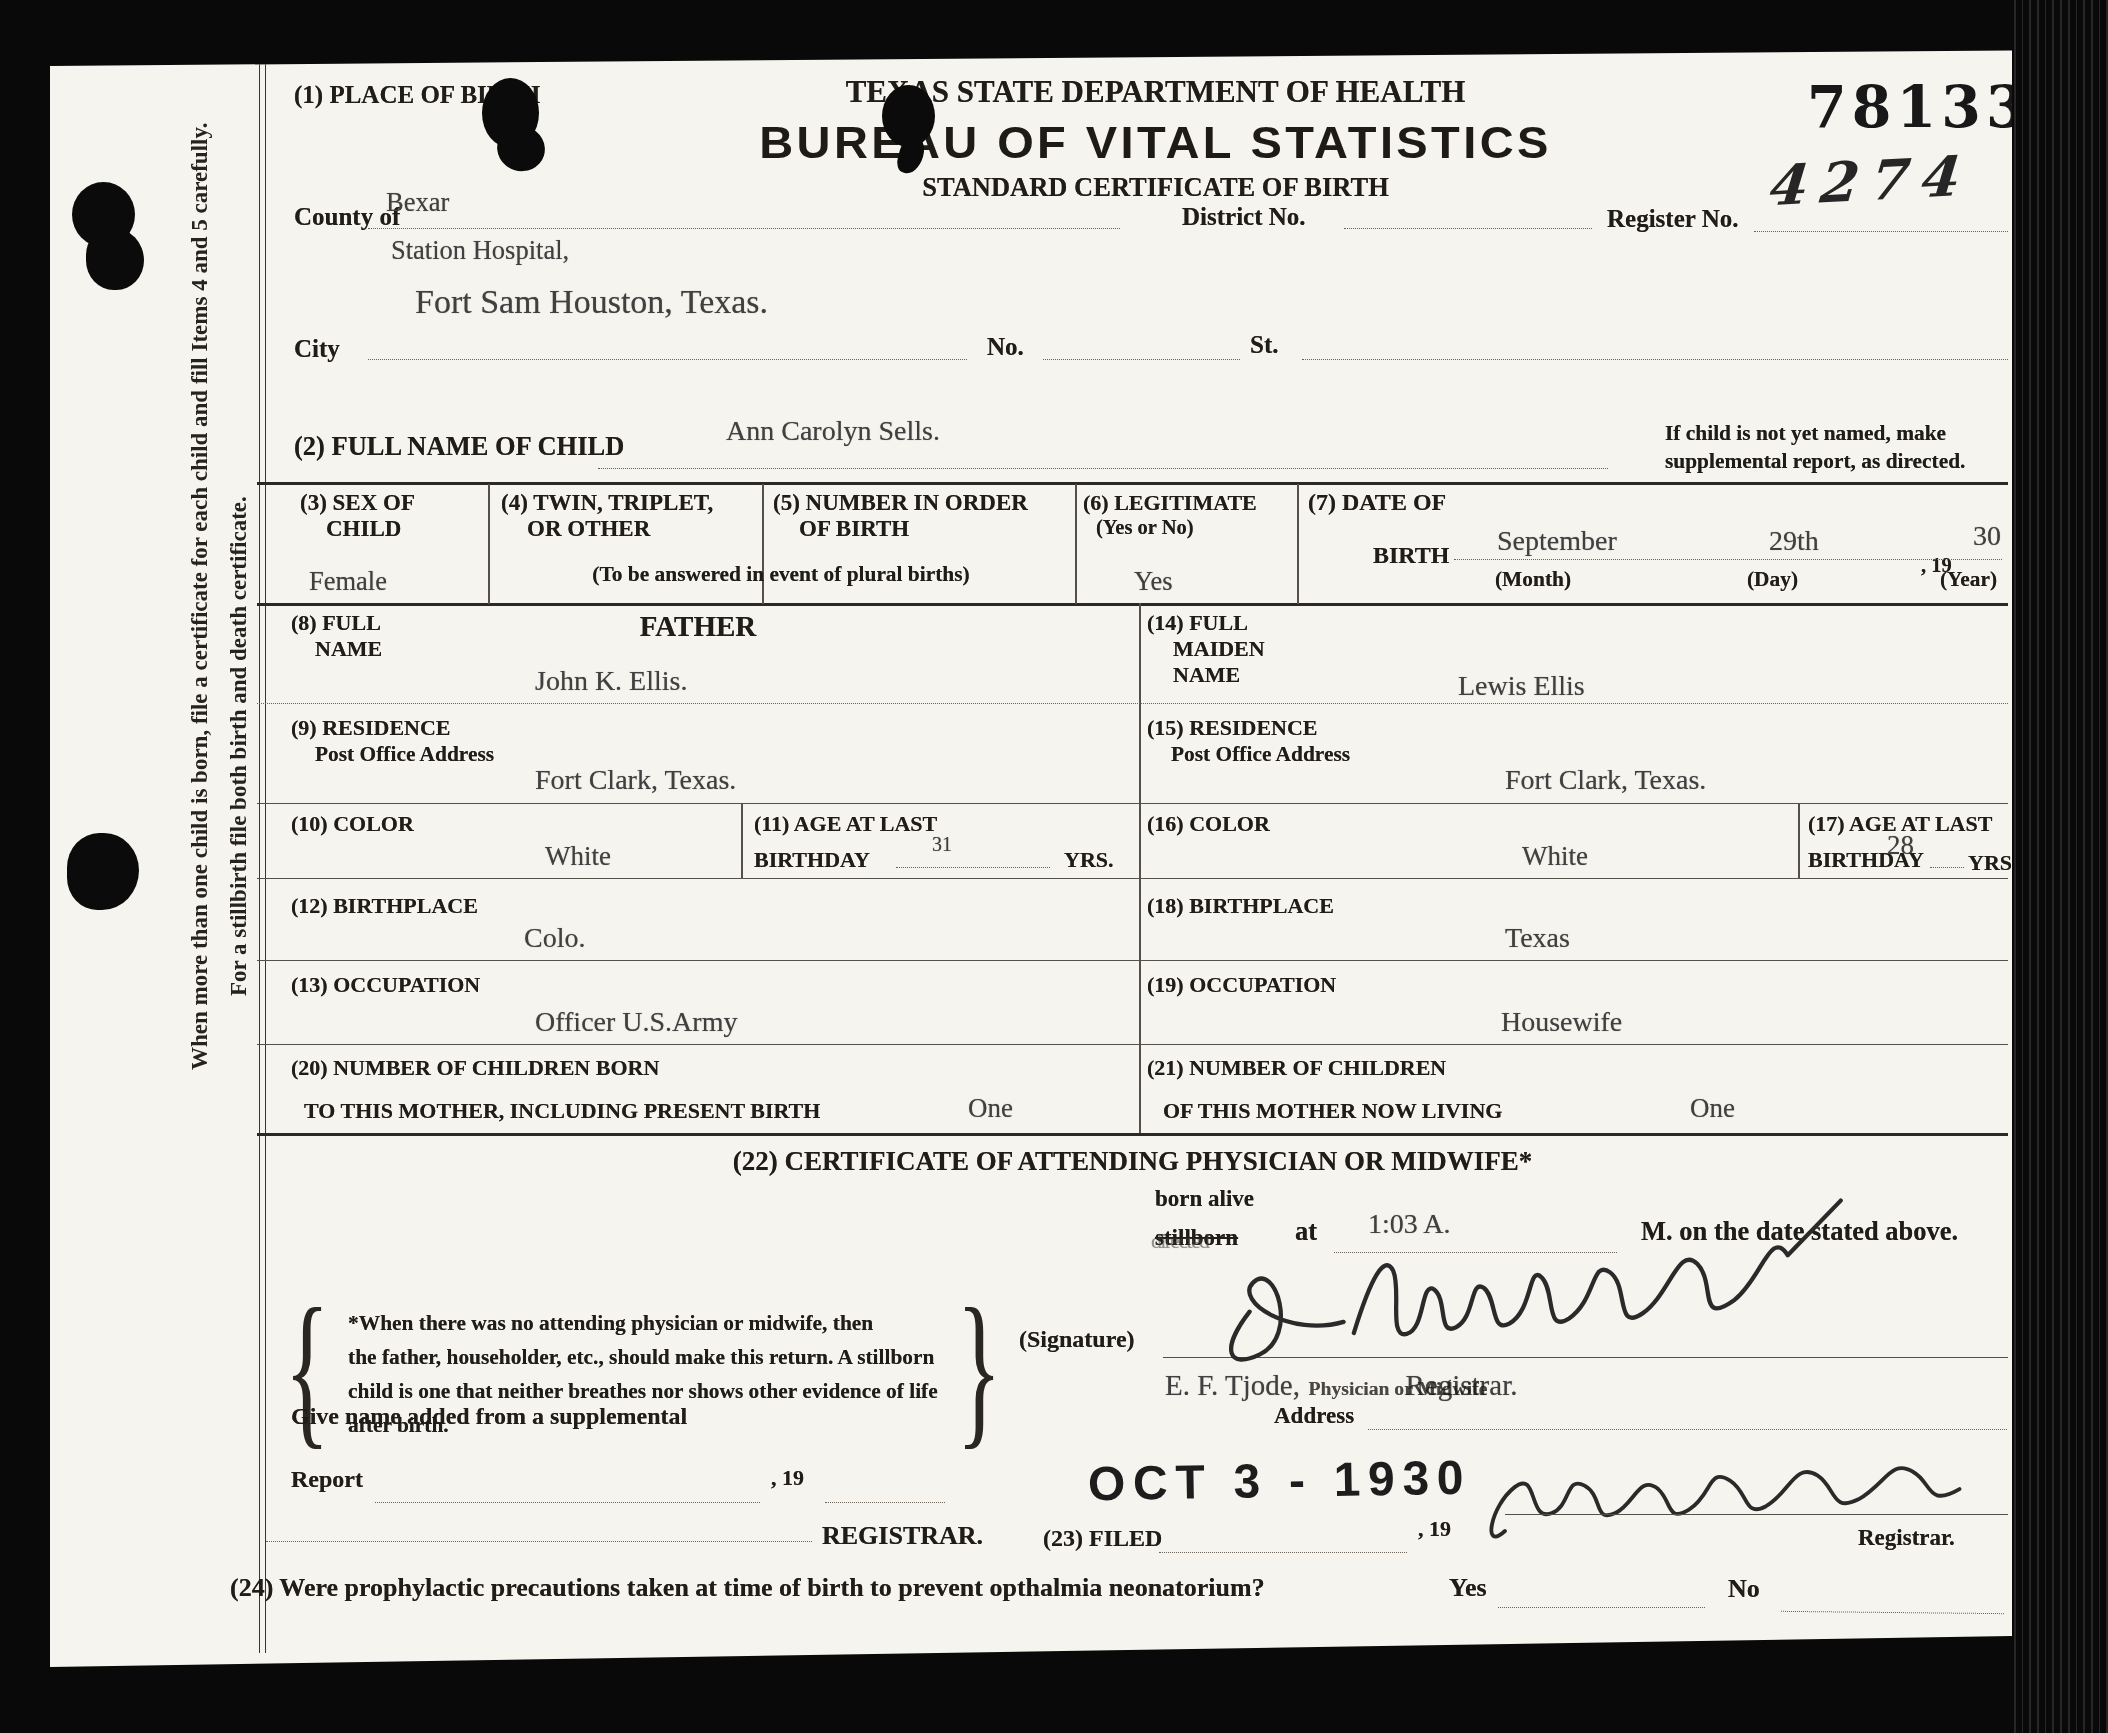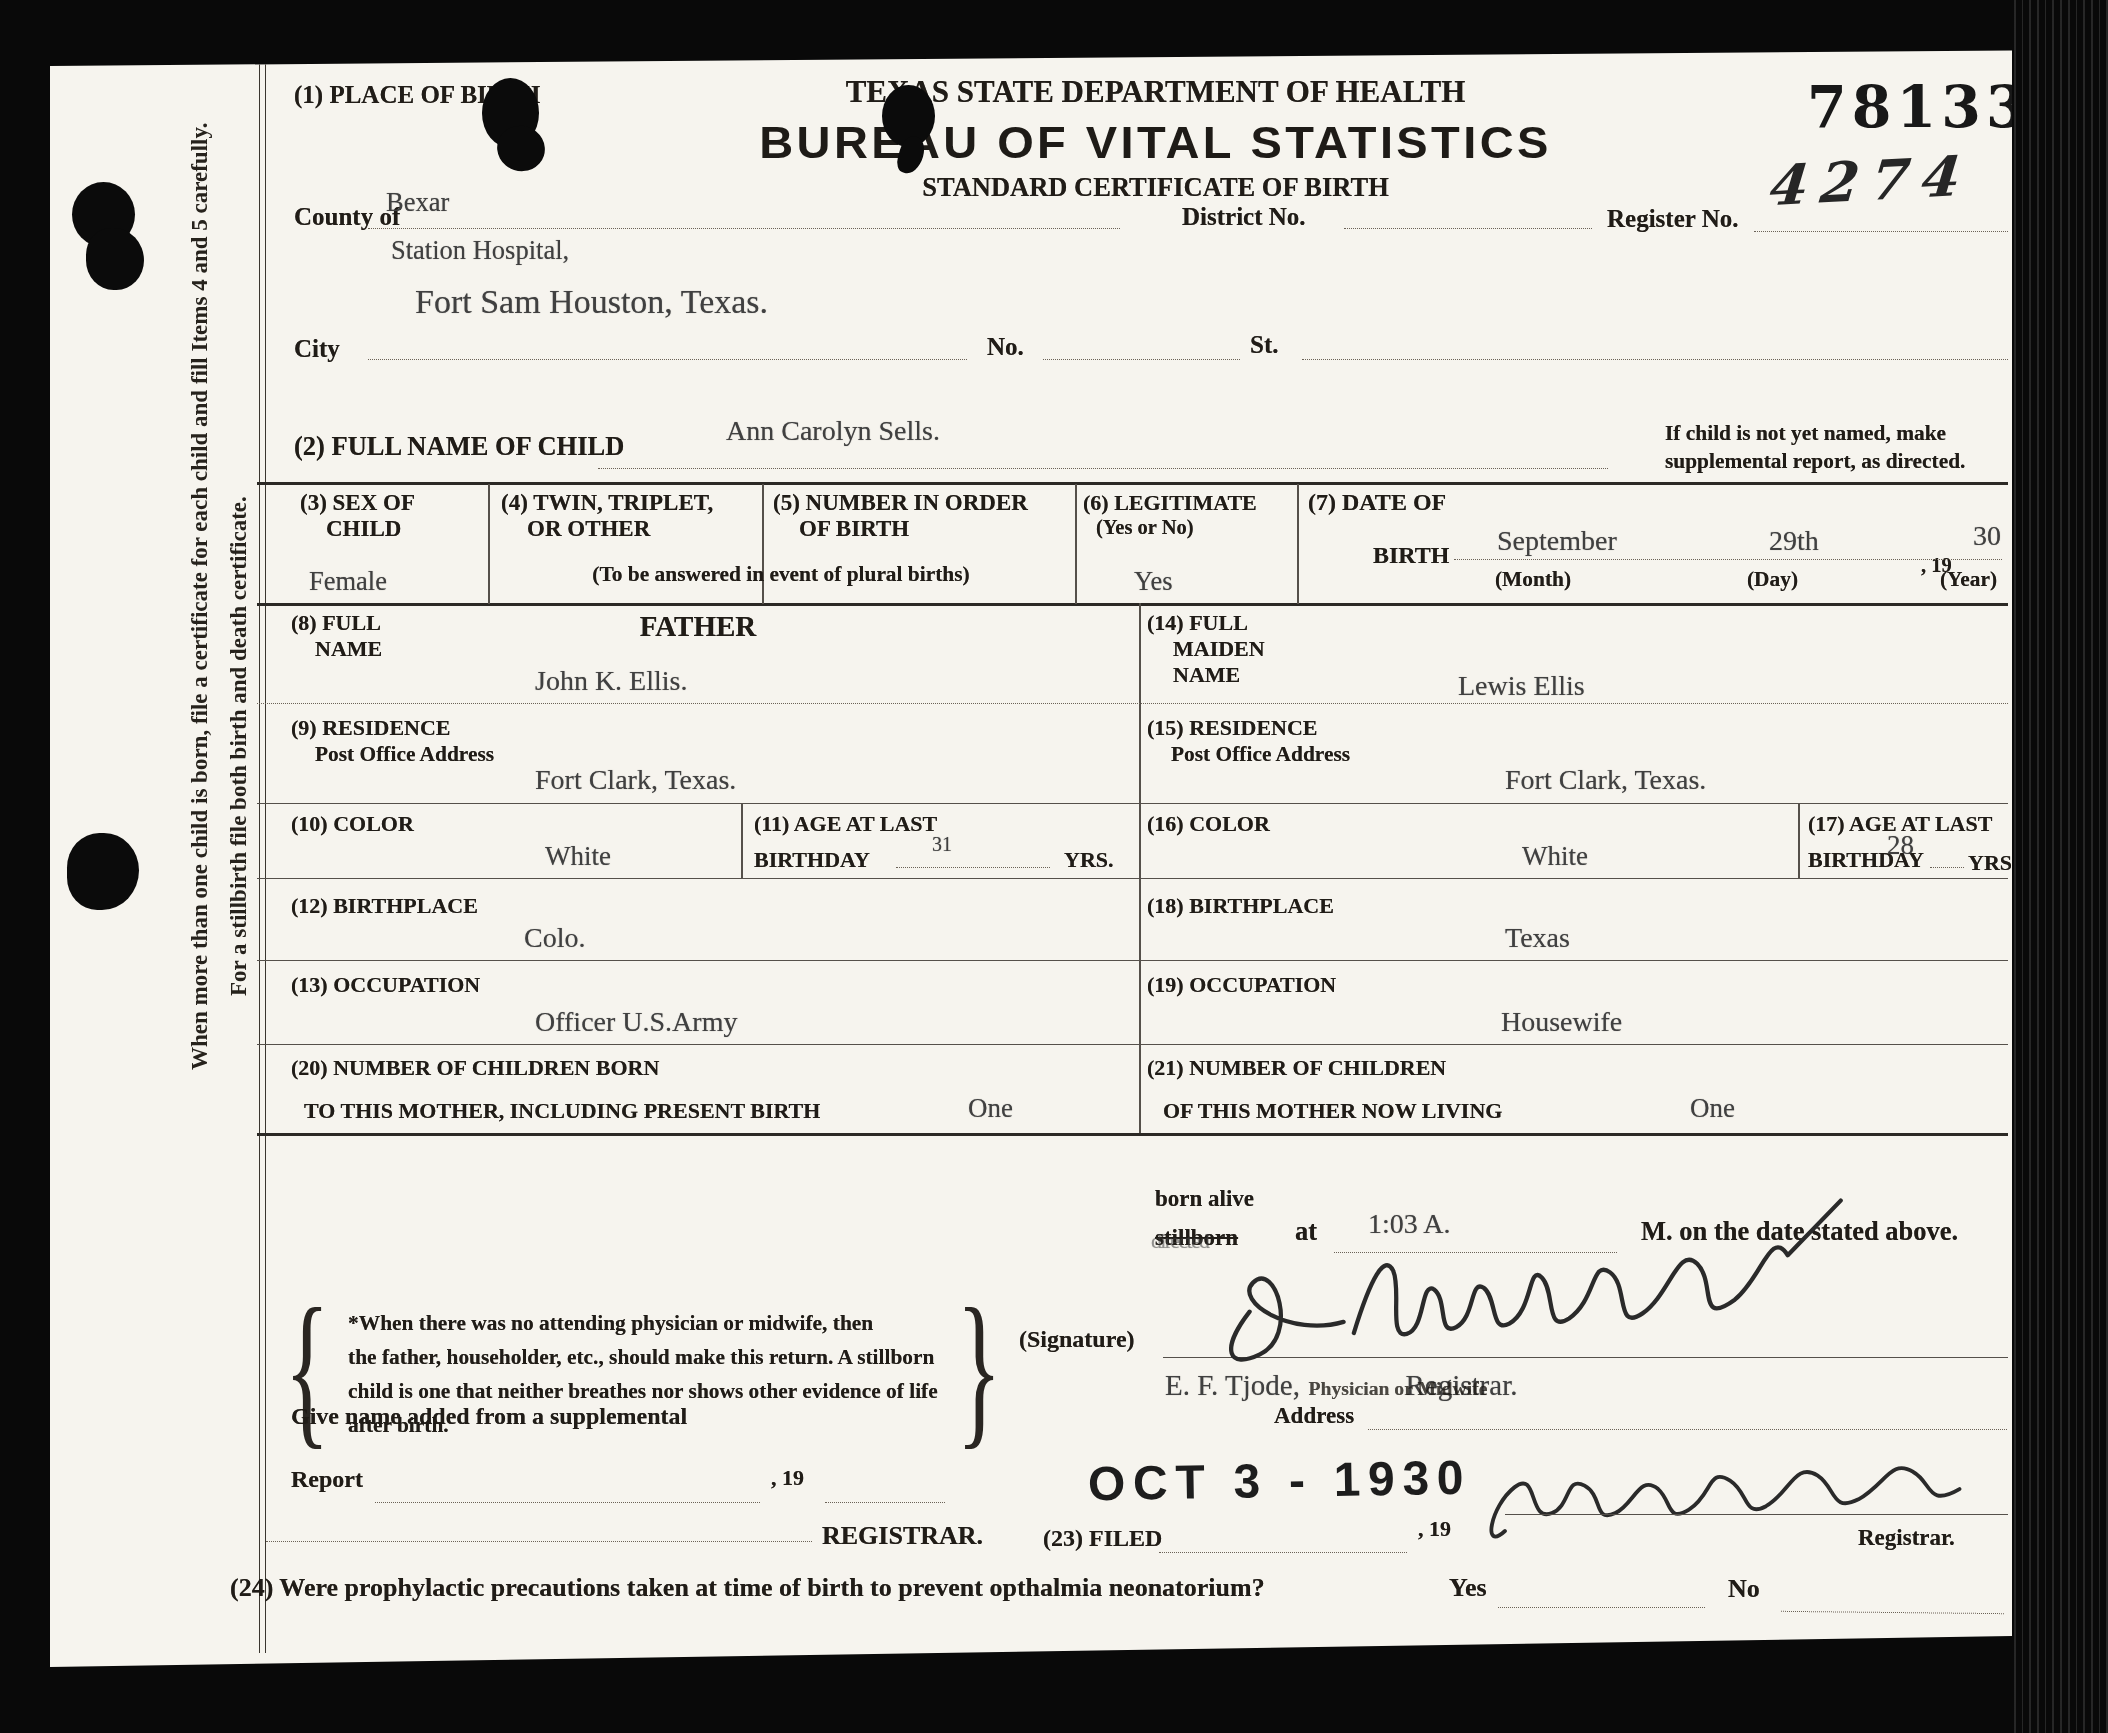--- a/index.html
+++ b/index.html
@@ -169,20 +169,21 @@
   <div class="abs lbl" style="left:1097px;top:846px;font-size:22px;">(18) BIRTHPLACE</div>
   <div class="abs typed" style="left:1455px;top:875px;font-size:28px;">Texas</div>
 
   <div class="abs lbl" style="left:1097px;top:925px;font-size:22px;">(19) OCCUPATION</div>
   <div class="abs typed" style="left:1451px;top:959px;font-size:28px;">Housewife</div>
 
   <div class="abs lbl" style="left:1097px;top:1008px;font-size:22px;">(21) NUMBER OF CHILDREN</div>
   <div class="abs lbl" style="left:1113px;top:1051px;font-size:22px;">OF THIS MOTHER NOW LIVING</div>
   <div class="abs typed" style="left:1640px;top:1046px;font-size:27px;">One</div>
 
+  <div class="abs lbl" style="left:207px;top:1099px;width:1751px;text-align:center;font-size:27px;">(22) CERTIFICATE OF ATTENDING PHYSICIAN OR MIDWIFE*</div>
 
   <div class="abs lbl" style="left:1105px;top:1139px;font-size:23px;">born alive</div>
   <div class="abs lbl struck" style="left:1105px;top:1178px;font-size:23px;">stillborn</div>
   <div class="abs typed" style="left:1101px;top:1181px;font-size:22px;opacity:.55;letter-spacing:-1.7px;">directed</div>
   <div class="abs lbl" style="left:1245px;top:1169px;font-size:26.5px;">at</div>
   <div class="abs typed" style="left:1318px;top:1161px;font-size:28px;">1:03 A.</div>
   <div class="uline" style="left:1284px;top:1205px;width:283px;"></div>
   <div class="abs lbl" style="left:1591px;top:1169px;font-size:26.5px;">M. on the date stated above.</div>
 
   <div class="abs" style="left:216px;top:1240px;width:770px;display:flex;align-items:center;">

